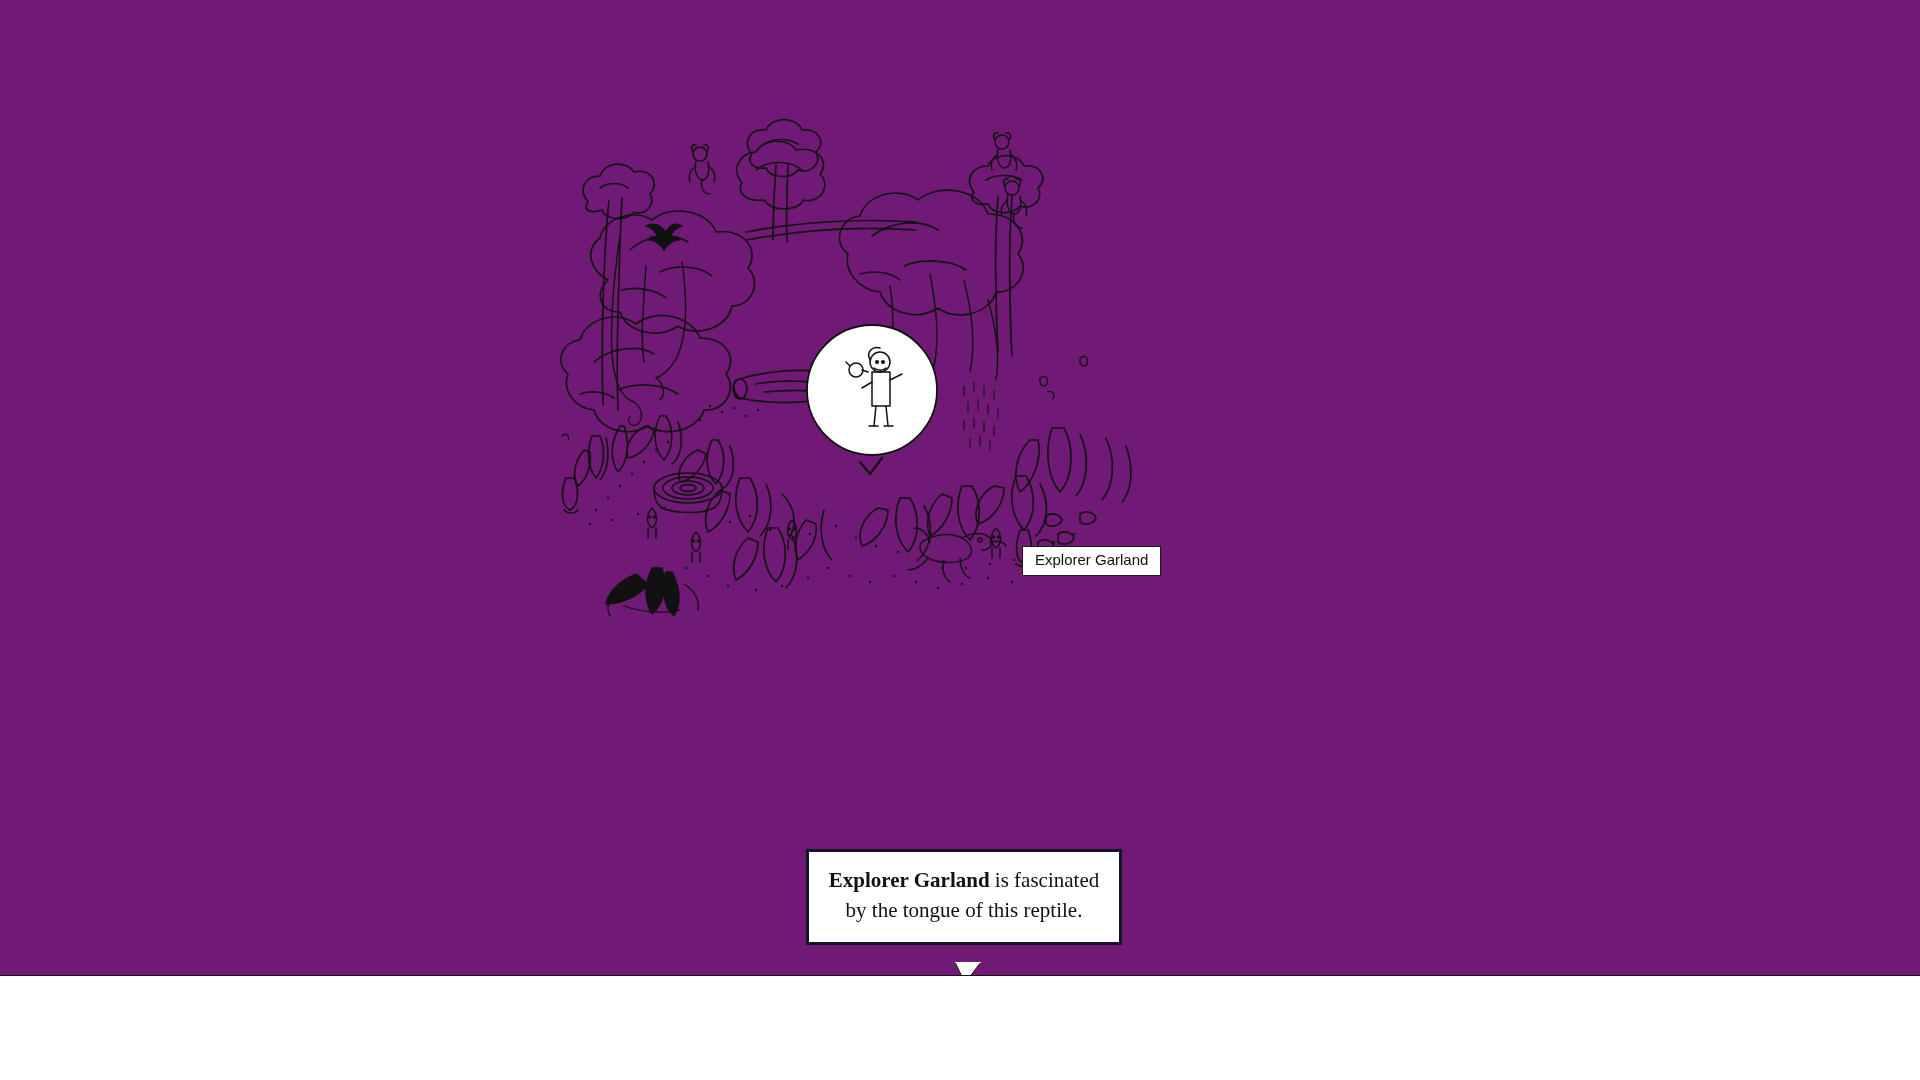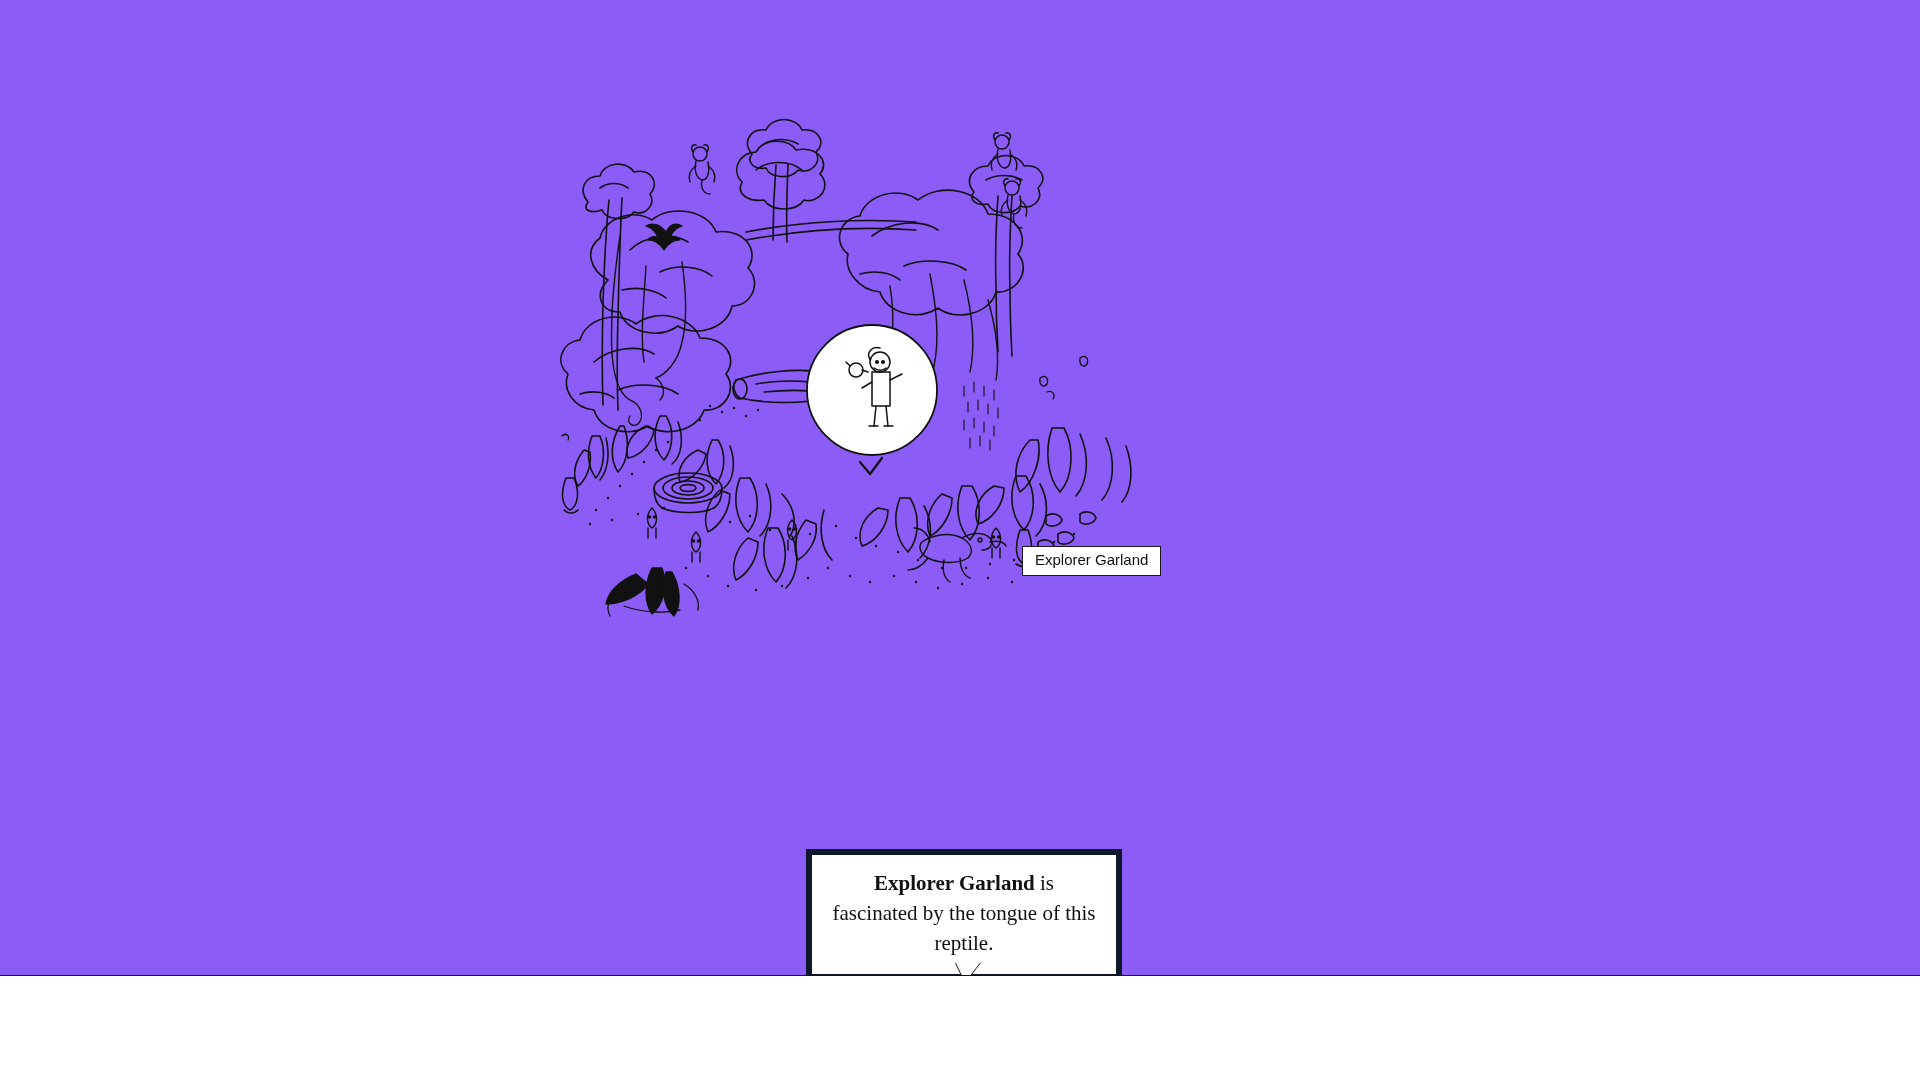--- a/index.html
+++ b/index.html
@@ -9,21 +9,21 @@
     height: 1080px;
     background: #ffffff;
     overflow: hidden;
     font-family: "Liberation Serif", serif;
   }
 
   #root {
     position: relative;
     width: 1920px;
     height: 1080px;
-    background: #8b5cf6;
+    background: #701a75;
   }
 
   
   .scene {
     position: absolute;
     left: 560px;
     top: 90px;
     width: 850px;
     height: 660px;
   }
@@ -44,21 +44,21 @@
     line-height: 1.1;
   }
 
   
   .caption-bubble {
     position: absolute;
     left: 806px;
     top: 849px;
     width: 316px;
     box-sizing: border-box;
-    border: 6px solid #0f172a;
+    border: 3px solid #0f172a;
     background: #ffffff;
     padding: 14px 18px 16px 18px;
     text-align: center;
     font-family: "Liberation Serif", serif;
     font-size: 21px;
     line-height: 1.42;
     color: #111111;
   }
   .caption-bubble b { font-weight: bold; }
 

